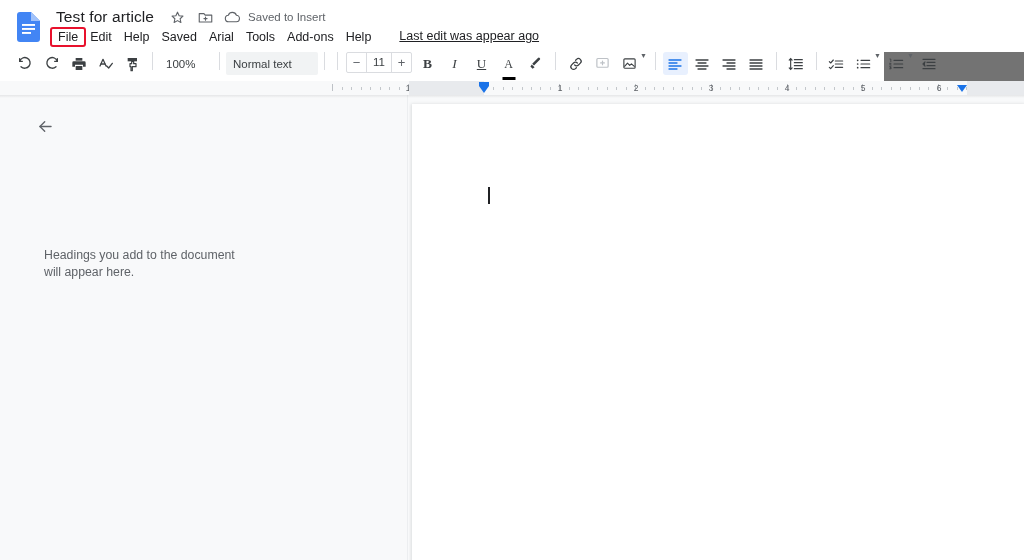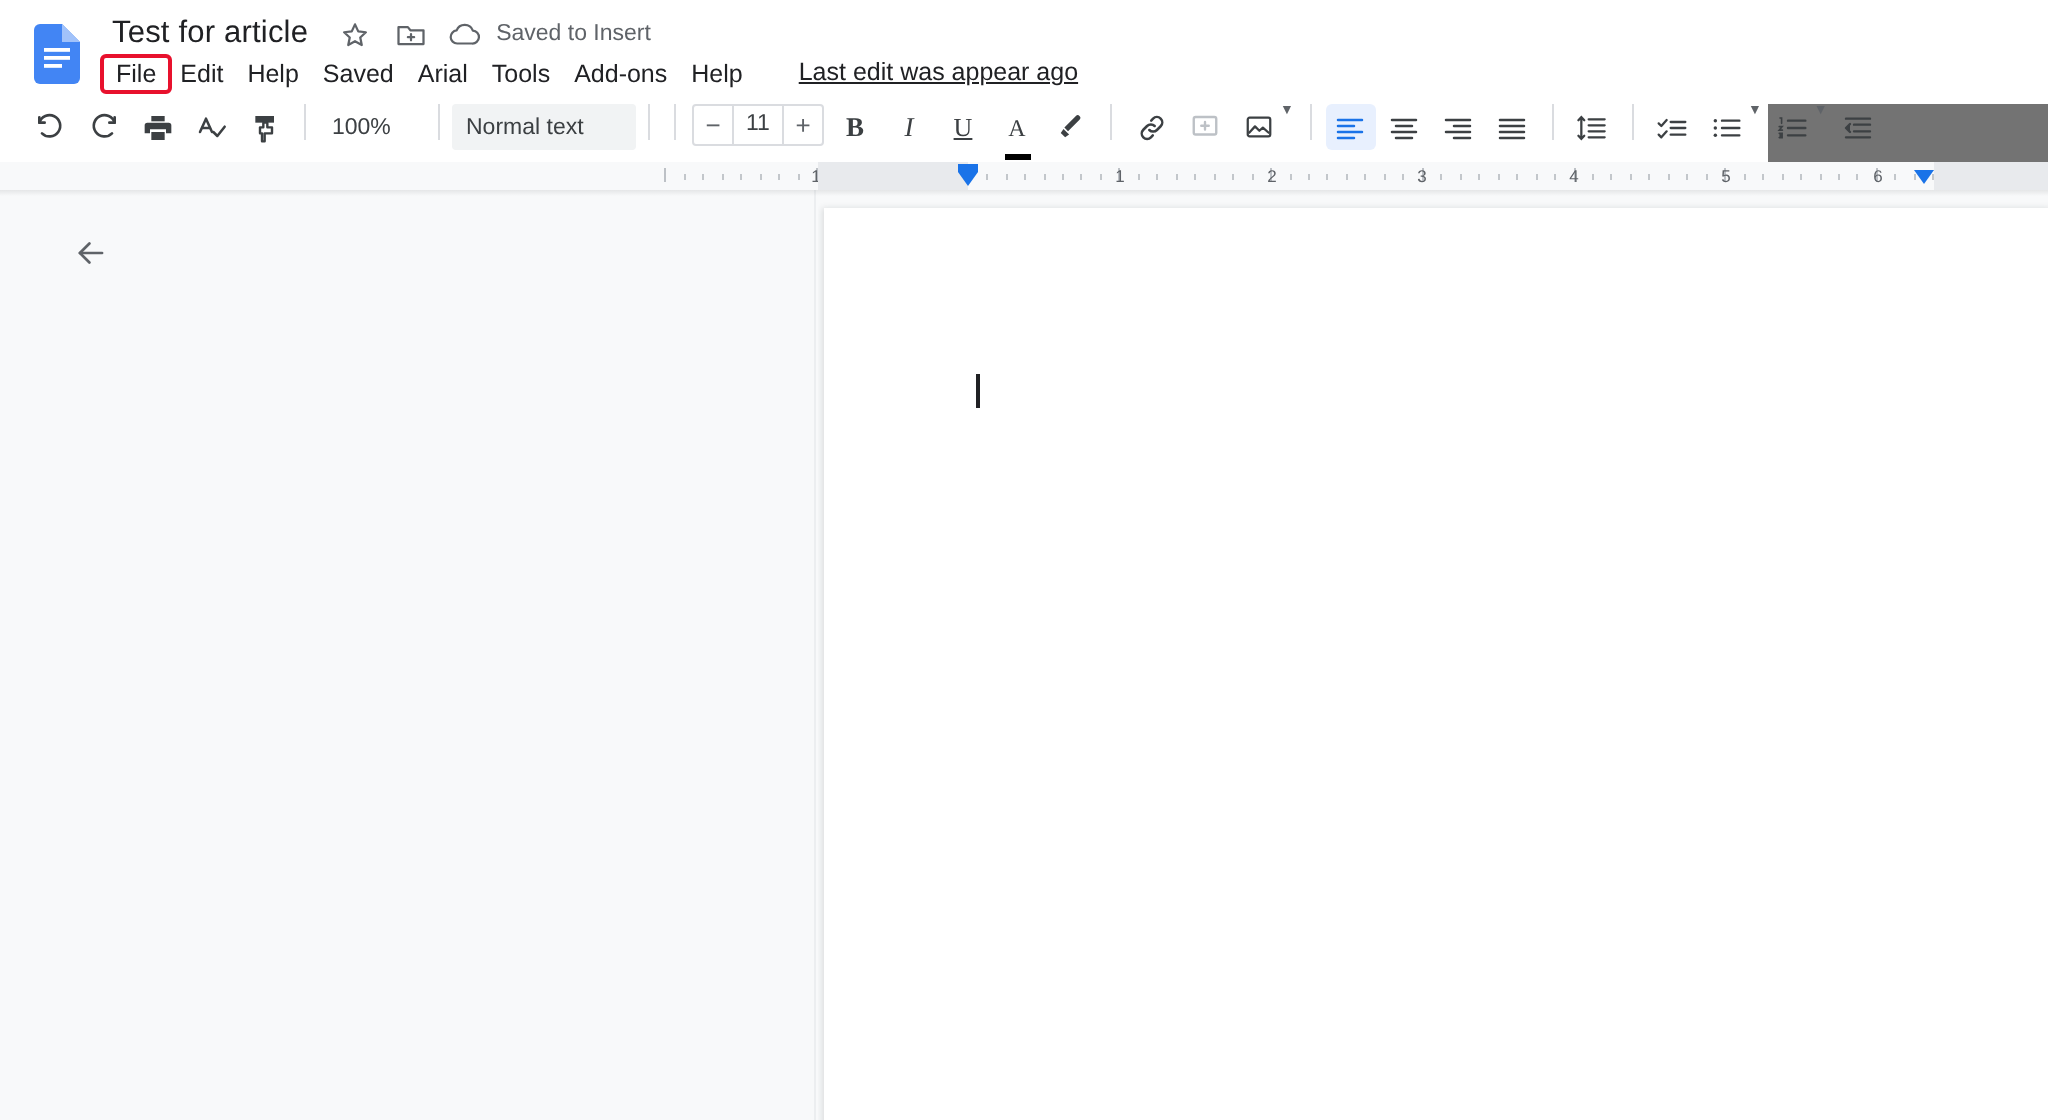--- a/index.html
+++ b/index.html
@@ -619,20 +619,21 @@
 
   <div class="body-area">
 
     <div class="outline-pane">
       <div class="outline-back">
         <svg width="19" height="19" viewBox="0 0 24 24" fill="none" stroke="#5f6368" stroke-width="1.7" stroke-linecap="round" stroke-linejoin="round">
           <path d="M19 12H5"></path>
             <path d="M11 6l-6 6 6 6"></path>
         </svg>
       </div>
+      <div class="outline-empty">Headings you add to the document will appear here.</div>
     </div>
 
     <div class="doc-canvas">
       <div class="page">
         <div class="caret"></div>
       </div>
     </div>
 
   </div>
 

